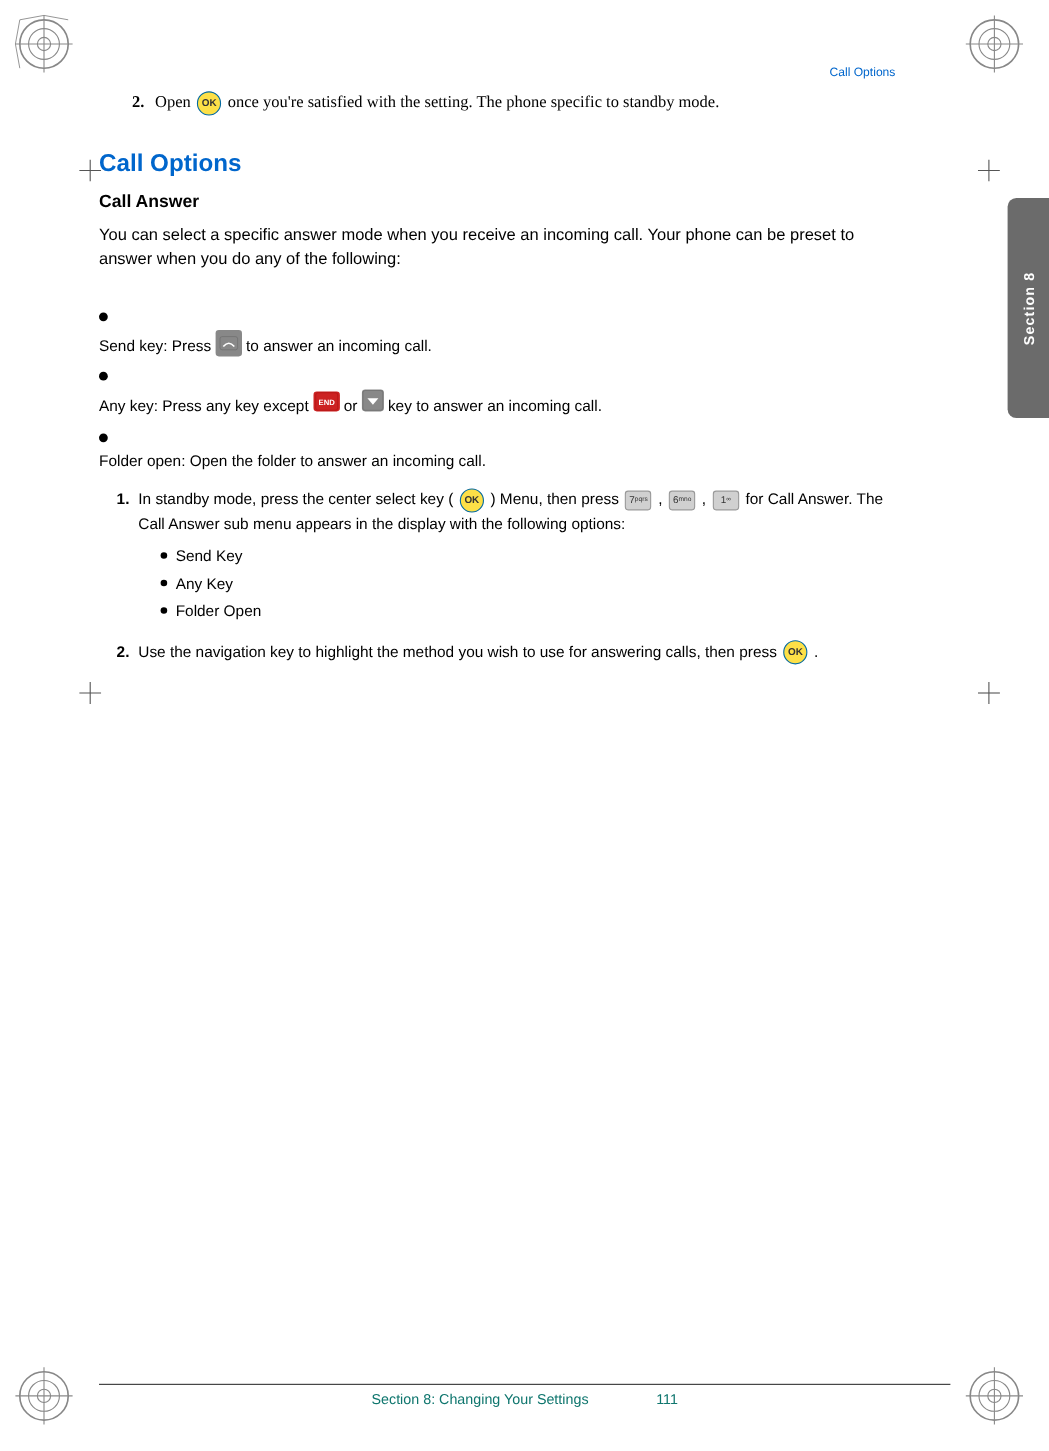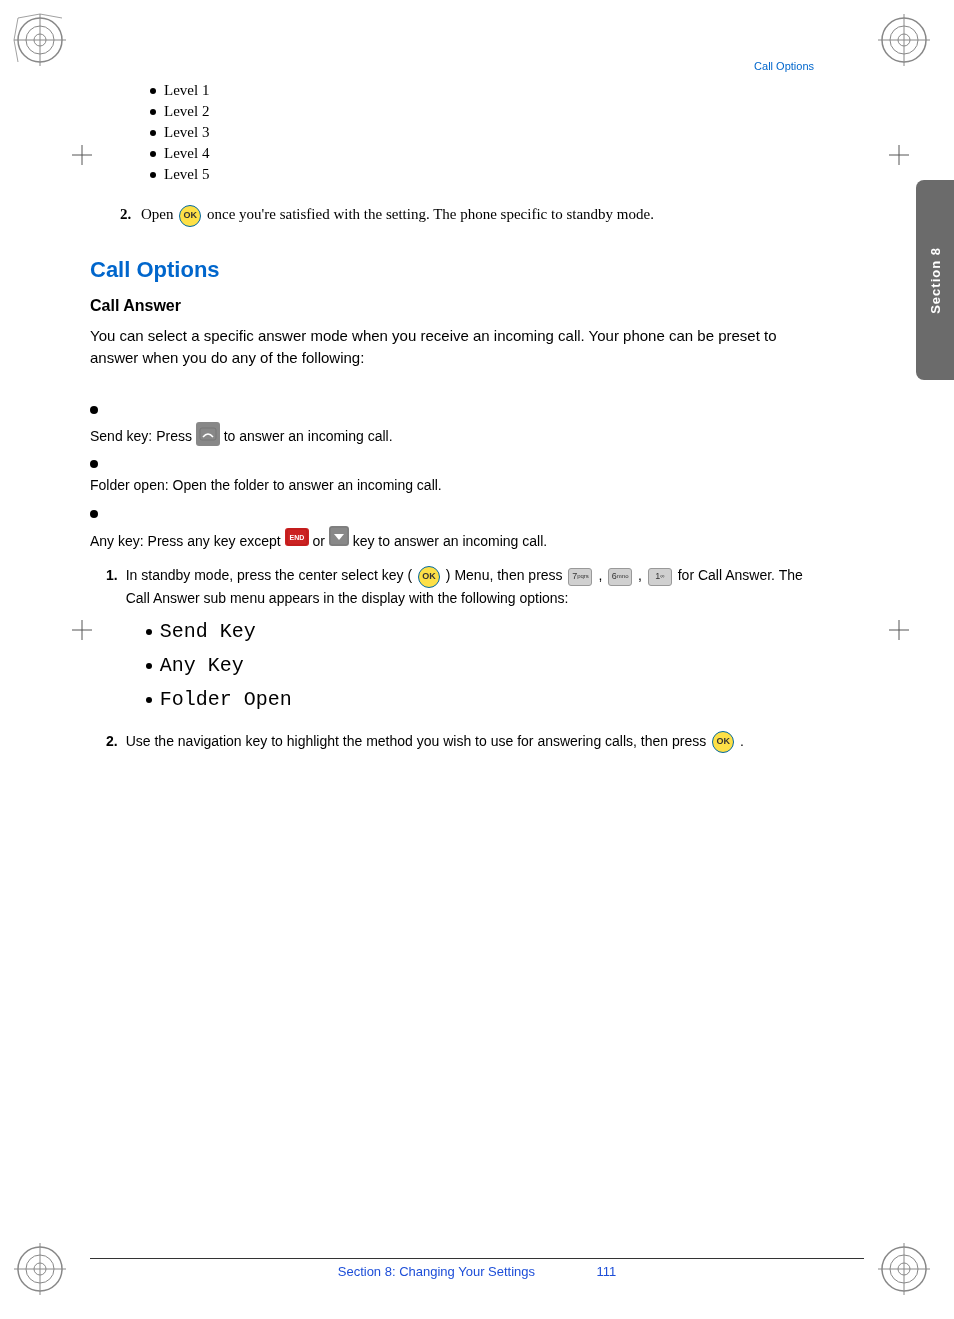--- a/index.html
+++ b/index.html
@@ -267,22 +267,22 @@
     }
 
     
     .sub-bullet-list {
       list-style: none;
       margin-left: 20px;
       margin-top: 8px;
     }
 
     .sub-bullet-list li {
-      font-size: 20px;
-      font-family: Liberation Mono, monospace;
+      font-size: 14px;
+      font-family: Liberation Sans, sans-serif;
       margin-bottom: 4px;
       display: flex;
       align-items: center;
       gap: 8px;
     }
 
     
     .footer {
       position: absolute;
       bottom: 40px;
@@ -290,21 +290,21 @@
       right: 0;
       display: flex;
       justify-content: center;
       align-items: center;
       gap: 0;
     }
 
     .footer-text {
       font-size: 13px;
       font-family: Arial, sans-serif;
-      color: #1d4ed8;
+      color: #0f766e;
     }
 
     .footer-line {
       position: absolute;
       bottom: 60px;
       left: 90px;
       right: 90px;
       height: 1px;
       background: #333;
     }
@@ -397,42 +397,20 @@
       <line x1="0" y1="10" x2="20" y2="10" stroke="#555" stroke-width="1"></line>
     </svg>
   </div>
 
   <div class="header-section">
     <span class="header-title">Call Options</span>
   </div>
 
   <div class="main-content">
 
-    <ul class="top-bullet-list">
-      <li>
-        <span class="bullet-dot"></span>
-        <span>Level 1</span>
-      </li>
-      <li>
-        <span class="bullet-dot"></span>
-        <span>Level 2</span>
-      </li>
-      <li>
-        <span class="bullet-dot"></span>
-        <span>Level 3</span>
-      </li>
-      <li>
-        <span class="bullet-dot"></span>
-        <span>Level 4</span>
-      </li>
-      <li>
-        <span class="bullet-dot"></span>
-        <span>Level 5</span>
-      </li>
-    </ul>
 
     <div class="step-2-top">
       <span class="step-num">2.</span>
       <span>Open </span>
       <span class="ok-btn-inline">OK</span>
       <span> once you're satisfied with the setting. The phone specific to standby mode.</span>
     </div>
 
     <h1 class="call-options-heading">Call Options</h1>
 
@@ -447,25 +425,20 @@
         <span>
           <span>Send key: Press </span>
           <span class="send-key-icon">
             <svg width="18" height="14" viewBox="0 0 18 14">
               <rect x="1" y="1" width="16" height="12" rx="2" fill="#888" stroke="#666" stroke-width="0.5"></rect>
               <path d="M4 10 Q9 4 14 10" fill="none" stroke="white" stroke-width="1.5"></path>
             </svg>
           </span>
           <span> to answer an incoming call.</span>
         </span>
-      </li>
-
-      <li>
-        <span class="feature-bullet-dot"></span>
-        <span>Folder open: Open the folder to answer an incoming call.</span>
       </li>
 
       <li>
         <span class="feature-bullet-dot"></span>
         <span>
           <span>Any key: Press any key except </span>
           <span class="end-key-icon">
             <svg width="22" height="18" viewBox="0 0 22 18">
               <rect x="1" y="1" width="20" height="16" rx="2" fill="#cc2222" stroke="#aa1111" stroke-width="0.5"></rect>
               <text x="11" y="12" text-anchor="middle" fill="white" font-size="7" font-weight="bold" font-family="Arial">END</text>
@@ -473,20 +446,25 @@
           </span>
           <span> or </span>
           <span class="down-key-icon">
             <svg width="20" height="20" viewBox="0 0 20 20">
               <rect x="1" y="1" width="18" height="18" rx="2" fill="#888" stroke="#666" stroke-width="0.5"></rect>
               <polygon points="10,14 5,8 15,8" fill="white"></polygon>
             </svg>
           </span>
           <span> key to answer an incoming call.</span>
         </span>
+      </li>
+
+      <li>
+        <span class="feature-bullet-dot"></span>
+        <span>Folder open: Open the folder to answer an incoming call.</span>
       </li>
     </ul>
 
     <div class="numbered-steps">
 
       <div class="step-item">
         <span class="step-number">1.</span>
         <div class="step-content">
           <span>In standby mode, press the center select key (</span>
           <span class="ok-btn-inline">OK</span>

